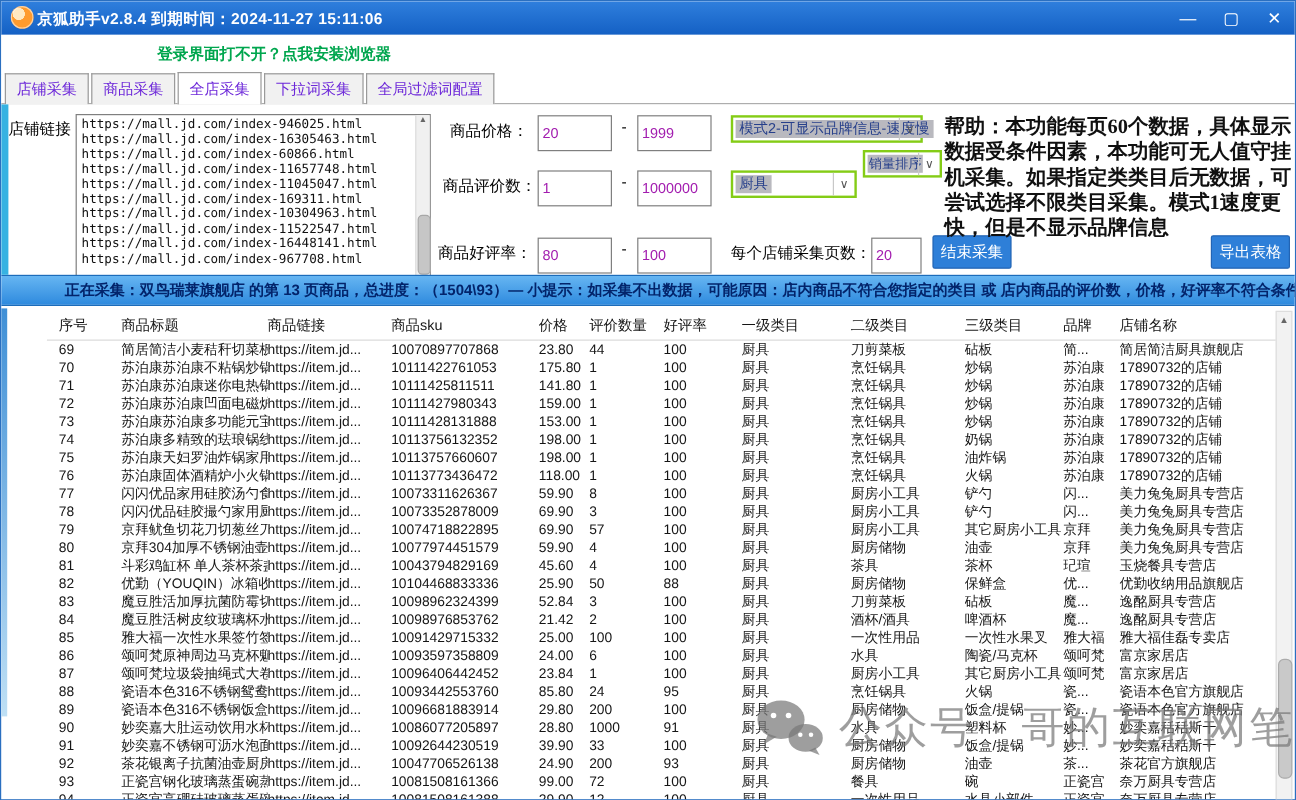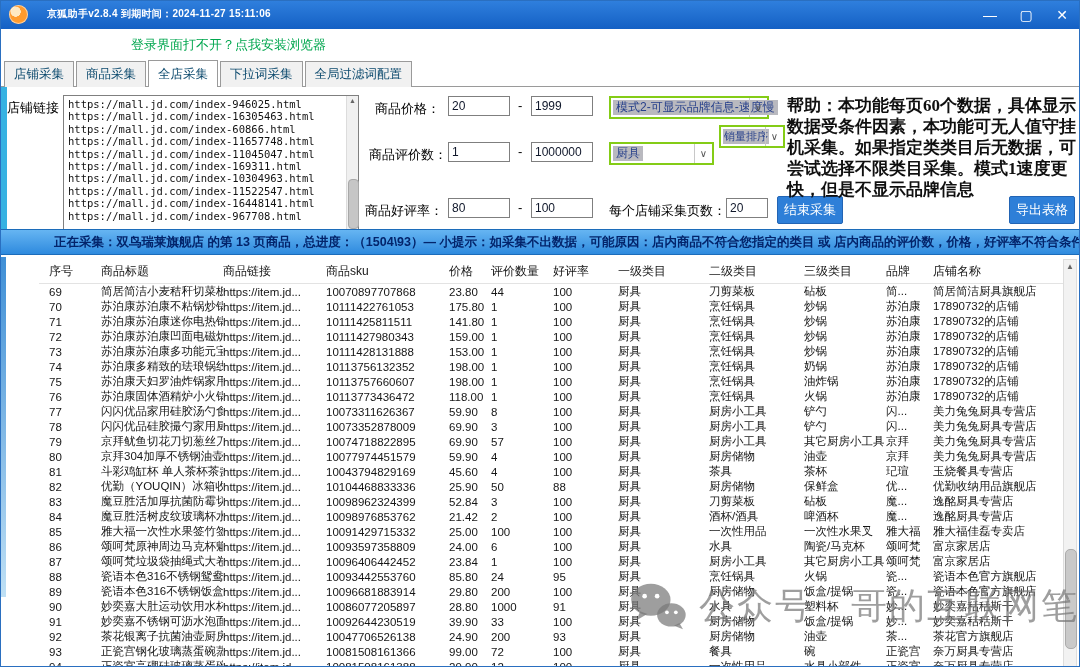--- a/index.html
+++ b/index.html
@@ -2,43 +2,43 @@
 <html><head>
 <meta charset="utf-8">
 <style>
   html,body{margin:0;padding:0;background:#d8d8d8;font-family:"Liberation Sans",sans-serif;}
   .window{position:relative;width:1080px;height:667px;background:#fff;overflow:hidden;border:1px solid #2a6fc0;box-sizing:border-box;}
   
   .titlebar{position:absolute;left:0;top:0;width:100%;height:28px;background:linear-gradient(180deg,#2f7fdd,#1460c4);color:#fff;}
   .app-icon{position:absolute;left:8px;top:4px;width:19px;height:19px;border-radius:50%;
      background:radial-gradient(circle at 35% 35%,#ffe9c2 0 28%,#ff9b2e 30% 70%,#e07b12 100%);
      box-shadow:0 0 0 1px rgba(255,255,255,.55) inset;}
-  .win-title{position:absolute;left:46px;top:6px;font-size:10px;font-weight:bold;letter-spacing:.3px;}
+  .win-title{position:absolute;left:30px;top:6px;font-size:13px;font-weight:bold;letter-spacing:.3px;}
   .win-controls{position:absolute;right:8px;top:0;height:28px;display:flex;align-items:center;gap:18px;}
   .win-btn{color:#fff;font-size:14px;line-height:14px;width:18px;text-align:center;cursor:default;}
   
   .toolbar{position:absolute;left:0;top:28px;width:100%;height:33px;background:#ffffff;}
   .switch-btn{position:absolute;left:4px;top:3px;width:106px;height:26px;background:#2b7bd4;color:#fff;
      font-size:13px;border:1px solid #2264b4;border-radius:2px;text-align:center;line-height:24px;}
-  .browser-link{position:absolute;left:130px;top:7px;color:#00a64e;font-size:13px;font-weight:normal;}
+  .browser-link{position:absolute;left:130px;top:7px;color:#00a64e;font-size:13px;font-weight:bold;}
   
   .tabbar{position:absolute;left:0;top:61px;width:100%;height:25px;border-bottom:1px solid #9a9a9a;background:#fff;box-sizing:border-box;padding-left:3px;display:flex;align-items:flex-end;}
-  .tab{font-size:12.5px;color:#0c4a6e;background:#f1f1f1;border:1px solid #9a9a9a;border-bottom:none;
+  .tab{font-size:12.5px;color:#6d28d9;background:#f1f1f1;border:1px solid #9a9a9a;border-bottom:none;
      padding:4px 9px 4px 9px;margin-right:2px;position:relative;top:1px;}
   .tab.active{background:#fff;padding-top:5px;z-index:2;}
   
   .content{position:absolute;left:0;top:86px;width:100%;height:142px;background:#fff;}
   .lbl{position:absolute;font-size:13px;color:#000;}
   .urlbox{position:absolute;left:62px;top:8px;width:296px;height:152px;border:1px solid #7f7f7f;background:#fff;box-sizing:border-box;}
   .urlbox .urls{position:absolute;left:4px;top:2px;right:14px;bottom:2px;font-family:"DejaVu Sans Mono",monospace;
      font-size:10.5px;line-height:12.4px;white-space:pre;overflow:hidden;color:#111;}
   .vscroll{position:absolute;right:0;top:0;width:12px;height:100%;background:#f0f0f0;border-left:1px solid #dcdcdc;box-sizing:border-box;}
   .vscroll .arr{position:absolute;left:0;width:100%;font-size:7px;color:#666;text-align:center;}
   .vscroll .thumb{position:absolute;left:1px;width:9px;background:#c6c6c6;border:1px solid #a8a8a8;border-radius:4px;}
-  .field{position:absolute;height:20px;border:1px solid #7f7f7f;background:#fff;font-size:12px;color:#0f172a;
+  .field{position:absolute;height:30px;border:1px solid #7f7f7f;background:#fff;font-size:12px;color:#a21caf;
      box-sizing:border-box;padding:0 3px;font-family:"Liberation Sans",sans-serif;}
   .dash{position:absolute;font-size:13px;color:#000;}
   .select{position:absolute;height:23px;border:2px solid #84cc16;background:#fff;box-sizing:border-box;font-size:12px;}
   .select .sel-text{position:absolute;left:2px;top:2px;bottom:2px;display:flex;align-items:center;
      background:#b9b9bf;color:#27408b;padding:0 3px;white-space:nowrap;overflow:hidden;}
   .select .sel-arrow{position:absolute;right:0;top:0;width:17px;height:100%;border-left:1px solid #c8c8c8;
      color:#555;font-size:10px;display:flex;align-items:center;justify-content:center;}
   .blue-btn{position:absolute;background:#2e7fd8;color:#fff;font-size:13px;border:1px solid #2264b4;border-radius:2px;
      display:flex;align-items:center;justify-content:center;}
   .help{position:absolute;left:786px;top:8px;width:292px;font-family:"Liberation Serif",serif;font-weight:bold;

